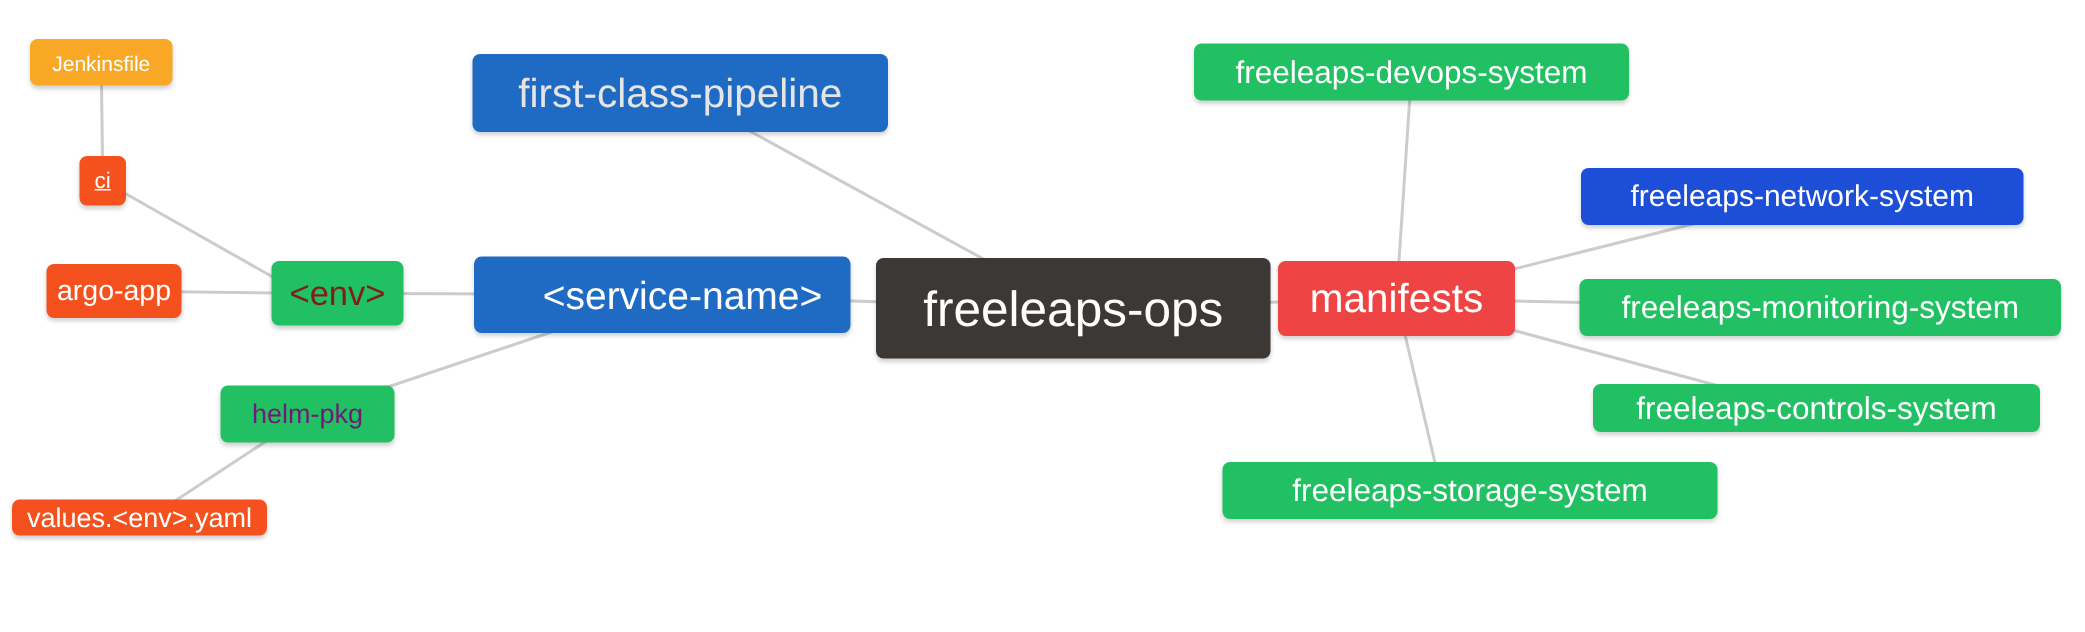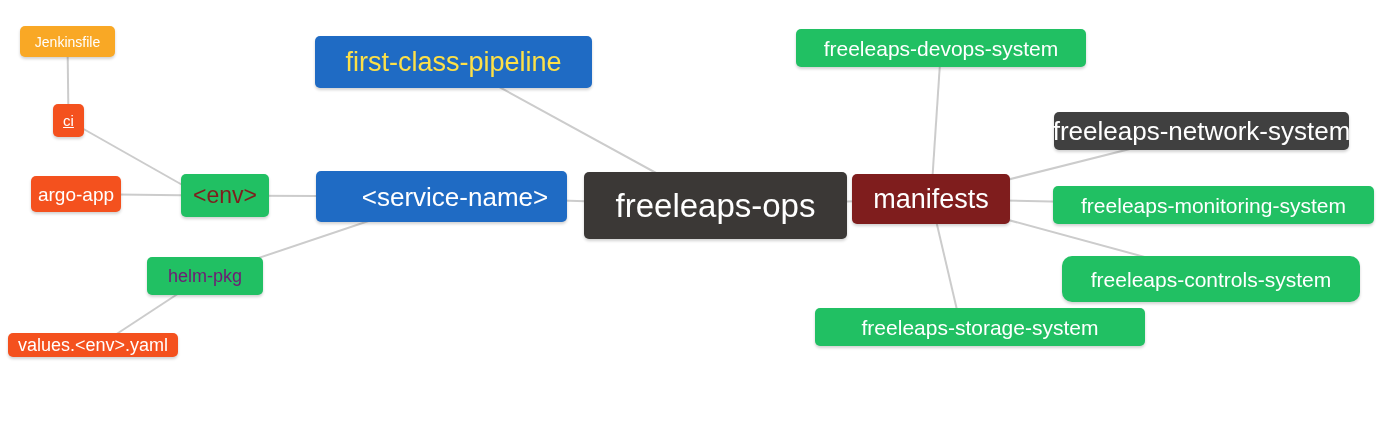--- a/index.html
+++ b/index.html
@@ -55,22 +55,22 @@
       <line x1="931" y1="199" x2="1213.5" y2="205" stroke="#cccccc" stroke-width="2"></line>
       <line x1="931" y1="199" x2="1211" y2="275" stroke="#cccccc" stroke-width="2"></line>
       <line x1="931" y1="199" x2="961" y2="327" stroke="#cccccc" stroke-width="2"></line>
     </svg>
 <div class="node" style="left: 20px; top: 26px; width: 95px; height: 31px; font-size: 14px; background: rgb(249, 168, 37); color: rgb(255, 255, 255);">Jenkinsfile</div>
     <div class="node" style="left: 53px; top: 104px; width: 31px; height: 33px; font-size: 15px; background: rgb(244, 81, 30); color: rgb(255, 255, 255); text-decoration: underline;">ci</div>
     <div class="node" style="left: 31px; top: 176px; width: 90px; height: 36px; font-size: 19px; background: rgb(244, 81, 30); color: rgb(255, 255, 255);">argo-app</div>
     <div class="node" style="left: 157px; top: 174px; width: 88px; height: 43px; font-size: 23px; background: rgb(33, 192, 99); color: #7f1d1d; margin-left: 24px;">&lt;env&gt;</div>
     <div class="node" style="left: 147px; top: 257px; width: 116px; height: 38px; font-size: 18px; background: rgb(33, 192, 99); color: #701a75; text-align: center;">helm-pkg</div>
     <div class="node" style="left: 8px; top: 333px; width: 170px; height: 24px; font-size: 18px; background: rgb(244, 81, 30); color: rgb(255, 255, 255);">values.&lt;env&gt;.yaml</div>
-    <div class="node" style="left: 315px; top: 36px; width: 277px; height: 52px; font-size: 27px; background: rgb(31, 107, 196); color: #fde047;">first-class-pipeline</div>
+    <div class="node" style="left: 315px; top: 36px; width: 277px; height: 52px; font-size: 27px; background: rgb(31, 107, 196); color: #e5e5e5;">first-class-pipeline</div>
     <div class="node" style="left: 316px; top: 171px; width: 251px; height: 51px; font-size: 26px; background: rgb(31, 107, 196); color: rgb(255, 255, 255); padding-left: 27px;">&lt;service-name&gt;</div>
     <div class="node" style="left: 584px; top: 172px; width: 263px; height: 67px; font-size: 33px; background: rgb(59, 56, 54); color: rgb(255, 255, 255);">freeleaps-ops</div>
-    <div class="node" style="left: 852px; top: 174px; width: 158px; height: 50px; font-size: 27px; background: #7f1d1d; color: rgb(255, 255, 255);">manifests</div>
+    <div class="node" style="left: 852px; top: 174px; width: 158px; height: 50px; font-size: 27px; background: #ef4444; color: rgb(255, 255, 255);">manifests</div>
     <div class="node" style="left: 796px; top: 29px; width: 290px; height: 38px; font-size: 21px; background: rgb(33, 192, 99); color: rgb(255, 255, 255);">freeleaps-devops-system</div>
-    <div class="node" style="left: 1054px; top: 112px; width: 295px; height: 38px; font-size: 26px; background: #404040; color: rgb(255, 255, 255);">freeleaps-network-system</div>
+    <div class="node" style="left: 1054px; top: 112px; width: 295px; height: 38px; font-size: 20px; background: #1d4ed8; color: rgb(255, 255, 255);">freeleaps-network-system</div>
     <div class="node" style="left: 1053px; top: 186px; width: 321px; height: 38px; font-size: 21px; background: rgb(33, 192, 99); color: rgb(255, 255, 255);">freeleaps-monitoring-system</div>
-    <div class="node" style="left: 1062px; top: 256px; width: 298px; height: 46px; font-size: 21px; background: rgb(33, 192, 99); color: rgb(255, 255, 255); border-radius: 10px;">freeleaps-controls-system</div>
+    <div class="node" style="left: 1062px; top: 256px; width: 298px; height: 32px; font-size: 21px; background: rgb(33, 192, 99); color: rgb(255, 255, 255);">freeleaps-controls-system</div>
     <div class="node" style="left: 815px; top: 308px; width: 330px; height: 38px; font-size: 21px; background: rgb(33, 192, 99); color: rgb(255, 255, 255);">freeleaps-storage-system</div>
   </div>
 
 </body></html>

